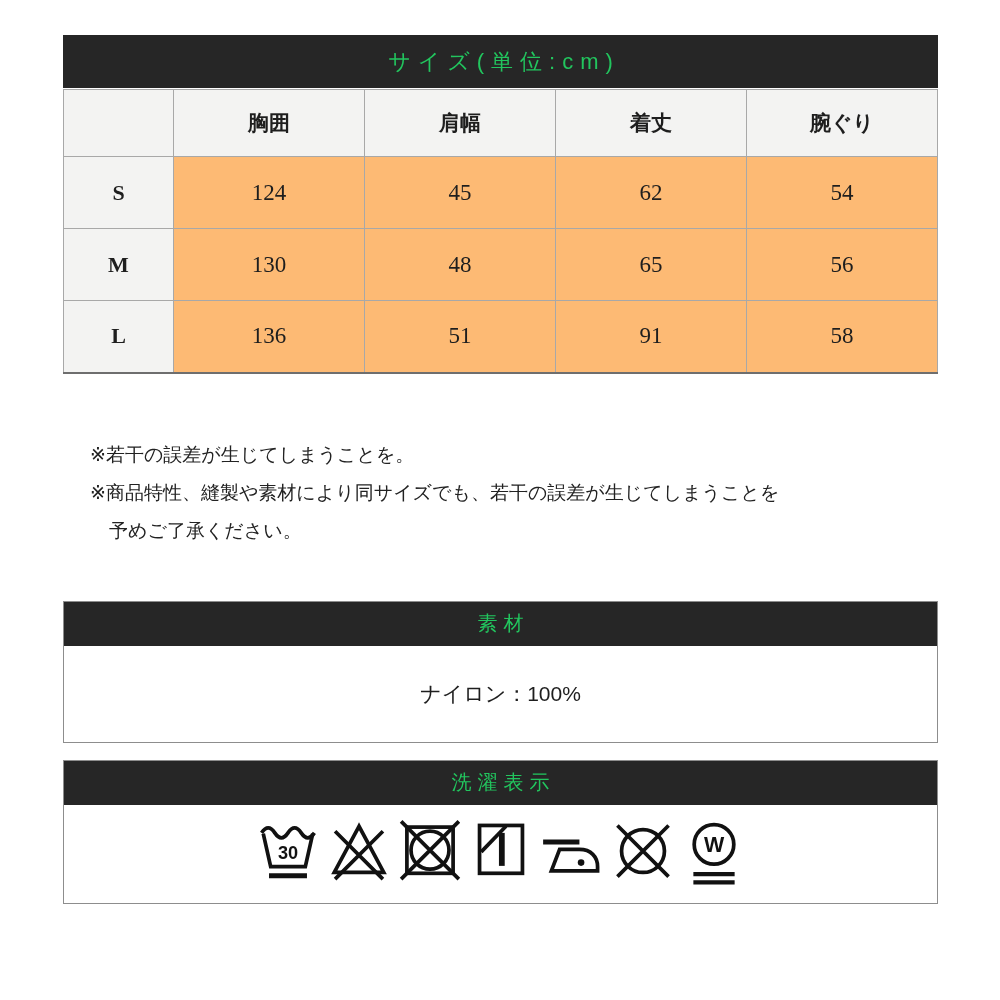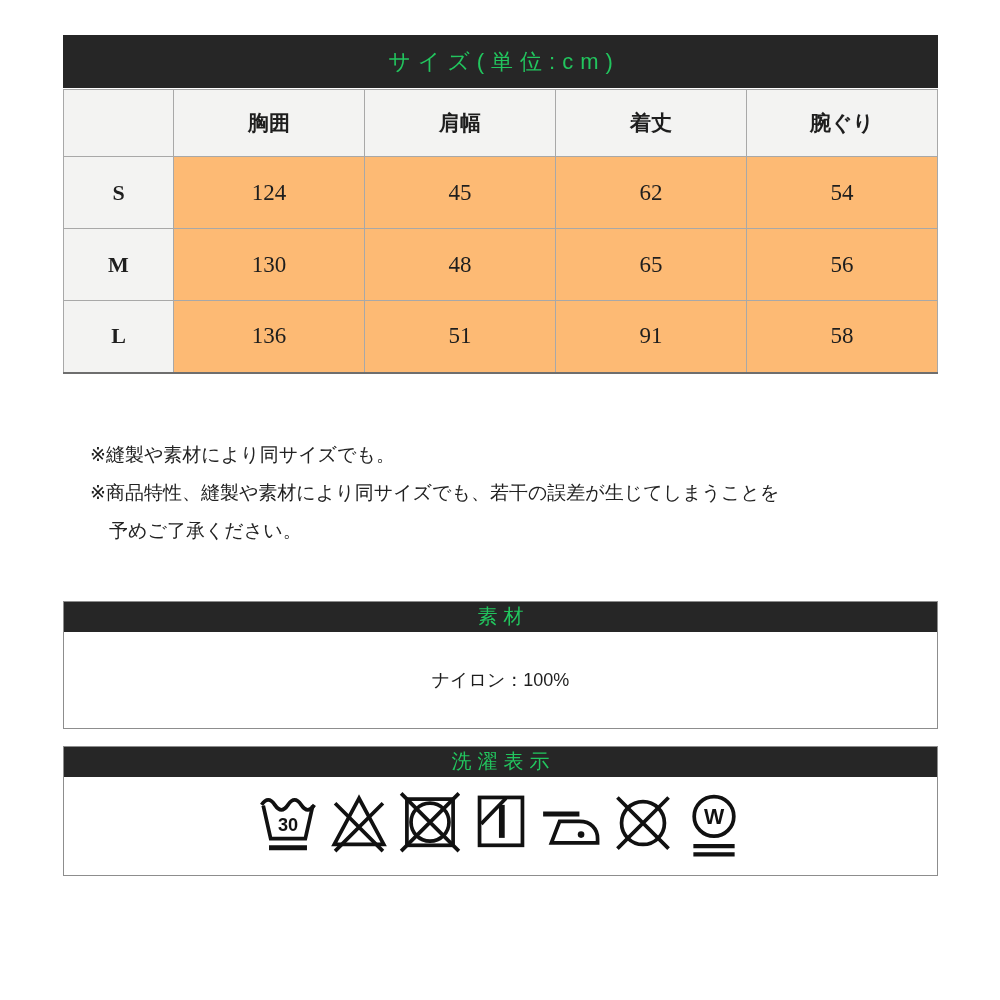--- a/index.html
+++ b/index.html
@@ -8,21 +8,21 @@
     font-family:"Liberation Sans","DejaVu Sans",sans-serif;color:#1e1e1e;
   }
   .page{width:875px;margin:35px 62px 0 63px;}
 
   
   .bar{
     background:#262626;color:#22c55e;display:flex;align-items:center;justify-content:center;
     font-weight:normal;
   }
   .bar-size{height:53px;font-size:22px;letter-spacing:7px;text-indent:7px;}
-  .box .bar{height:30px;font-size:20px;letter-spacing:6px;text-indent:6px;}
+  .box .bar{height:44px;font-size:20px;letter-spacing:6px;text-indent:6px;}
 
   
   table.size{
     width:100%;border-collapse:collapse;table-layout:fixed;margin-top:1px;
     border:1px solid #8d8d8d;border-bottom:2px solid #6e6e6e;font-family:Liberation Serif, serif;
   }
   table.size col.c0{width:110px;}
   table.size th,table.size td{border:1px solid #a8a8a8;text-align:center;vertical-align:middle;}
   table.size thead tr{height:67px;}
   table.size thead th{background:#f3f3f2;font-size:21px;font-weight:bold;}
@@ -33,21 +33,21 @@
   
   .notes{margin:62px 0 0 27px;font-size:19px;line-height:38px;color:#222;}
   .notes p{margin:0;}
   .notes .indent{padding-left:19px;}
 
   
   .box{border:1px solid #8d8d8d;}
   .box-material{margin-top:51px;}
   .box-washing{margin-top:17px;}
   .box-body{height:96px;display:flex;align-items:center;justify-content:center;
-    font-size:18px;background:#fff;}
+    font-size:21px;background:#fff;}
   .icons{height:98px;display:flex;align-items:center;justify-content:center;gap:5px;background:#fff;}
   .icons svg{display:block;width:66px;height:73px;}
 </style>
 </head>
 <body>
 
 <div class="page">
 
   <section>
     <div class="bar bar-size">
@@ -90,21 +90,21 @@
           <td>136</td>
           <td>51</td>
           <td>91</td>
           <td>58</td>
         </tr>
       </tbody>
     </table>
   </section>
 
   <div class="notes">
-    <p>※縫製や素材により同サイズでも。</p>
+    <p>※若干の誤差が生じてしまうことを。</p>
     <p>※商品特性、縫製や素材により同サイズでも、若干の誤差が生じてしまうことを</p>
     <p class="indent">予めご了承ください。</p>
   </div>
 
   <section class="box box-material">
     <div class="bar">
       <span>素材</span>
     </div>
     <div class="box-body">ナイロン：100%</div>
   </section>

